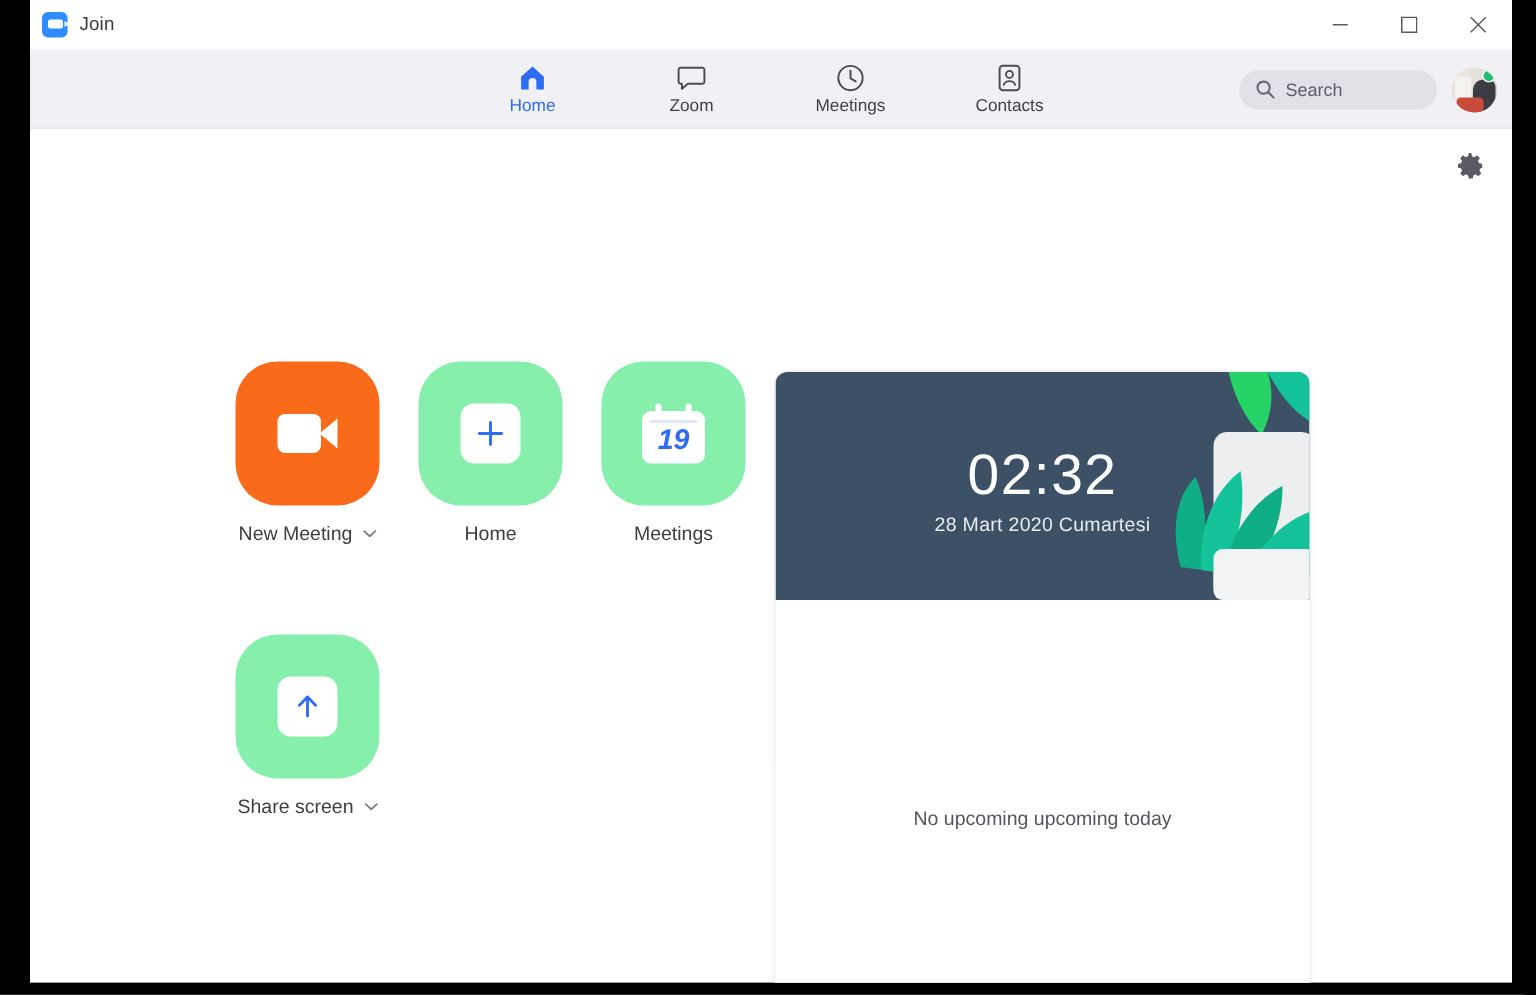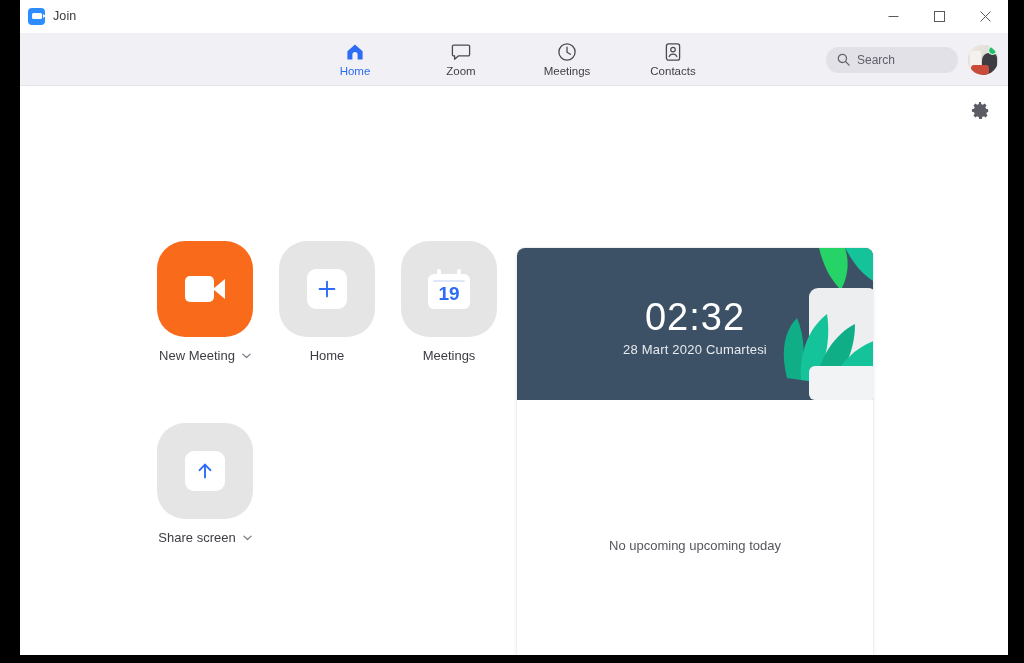--- a/index.html
+++ b/index.html
@@ -233,21 +233,21 @@
   }
   .tile-icon {
     width: 96px; height: 96px;
     border-radius: 28px;
     display: flex;
     align-items: center;
     justify-content: center;
     cursor: pointer;
   }
   .tile-icon.orange { background: #f96a1b; }
-  .tile-icon.blue   { background: #e5e5e5; }
+  .tile-icon.blue   { background: #86efac; font-style: italic; }
 
   .tile-caption {
     margin-top: 11px;
     display: flex;
     align-items: center;
     gap: 7px;
     font-size: 13px;
     color: #3c3c44;
     cursor: pointer;
   }

